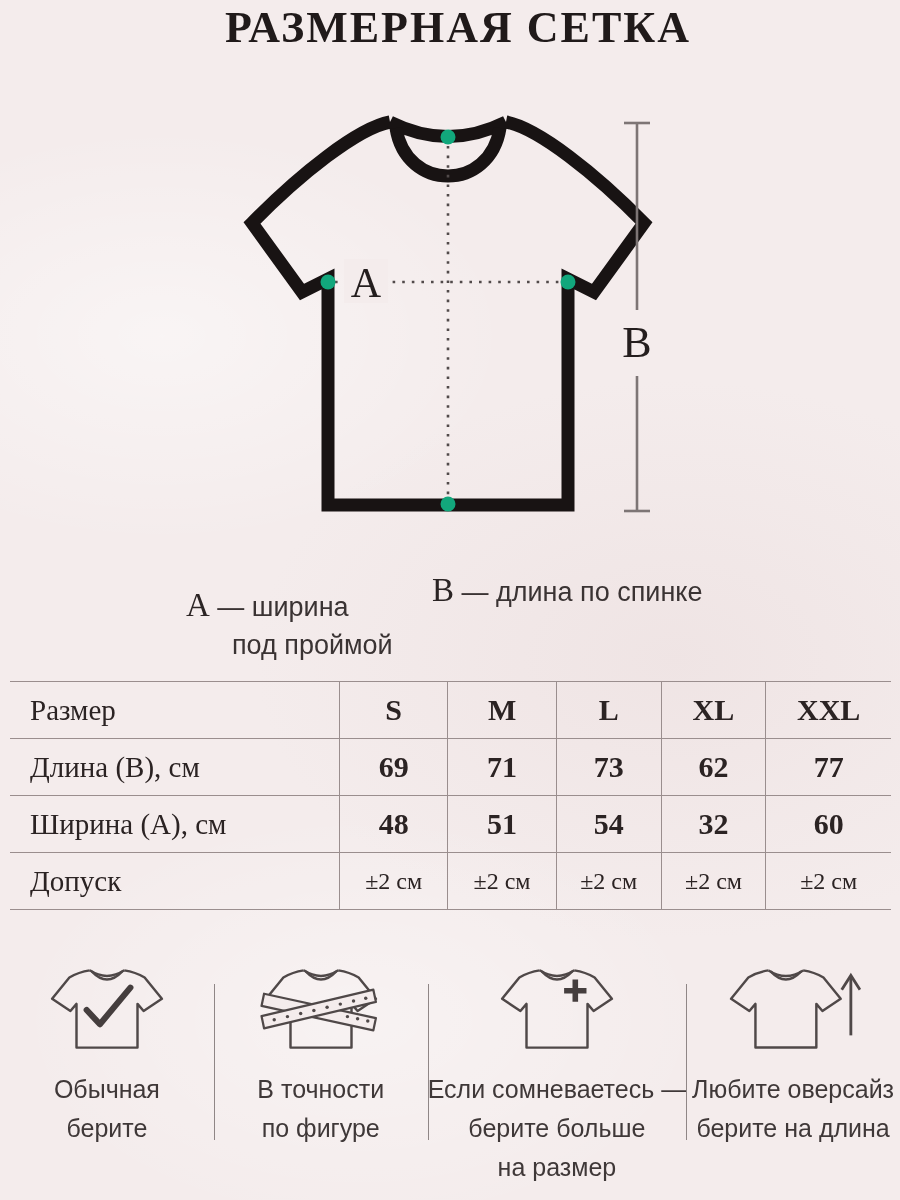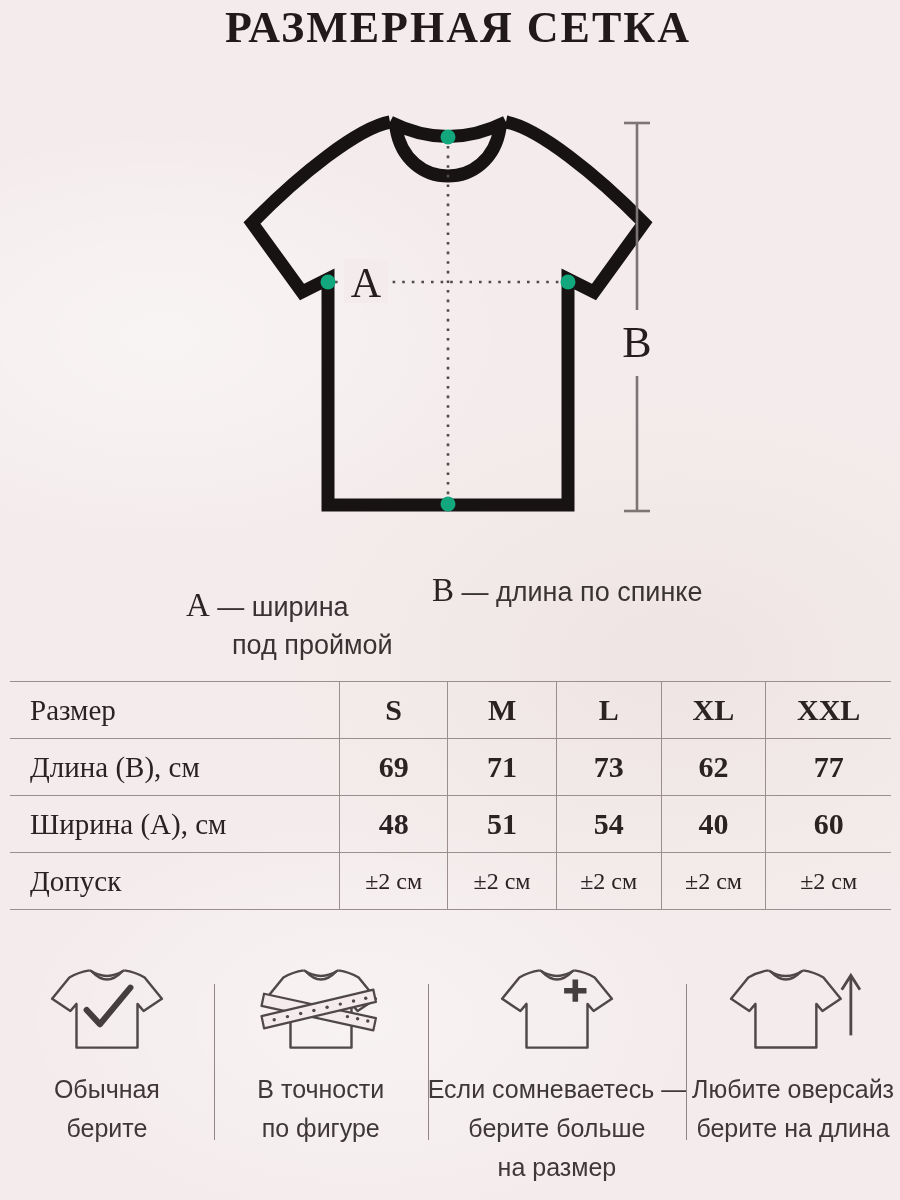--- a/index.html
+++ b/index.html
@@ -138,21 +138,21 @@
       <td class="val">71</td>
       <td class="val">73</td>
       <td class="val">62</td>
       <td class="val">77</td>
     </tr>
     <tr>
       <td class="rowlabel">Ширина (А), см</td>
       <td class="val">48</td>
       <td class="val">51</td>
       <td class="val">54</td>
-      <td class="val">40</td>
+      <td class="val">32</td>
       <td class="val">60</td>
     </tr>
     <tr>
       <td class="rowlabel">Допуск</td>
       <td class="val tol">±2 см</td>
       <td class="val tol">±2 см</td>
       <td class="val tol">±2 см</td>
       <td class="val tol">±2 см</td>
       <td class="val tol">±2 см</td>
     </tr>

